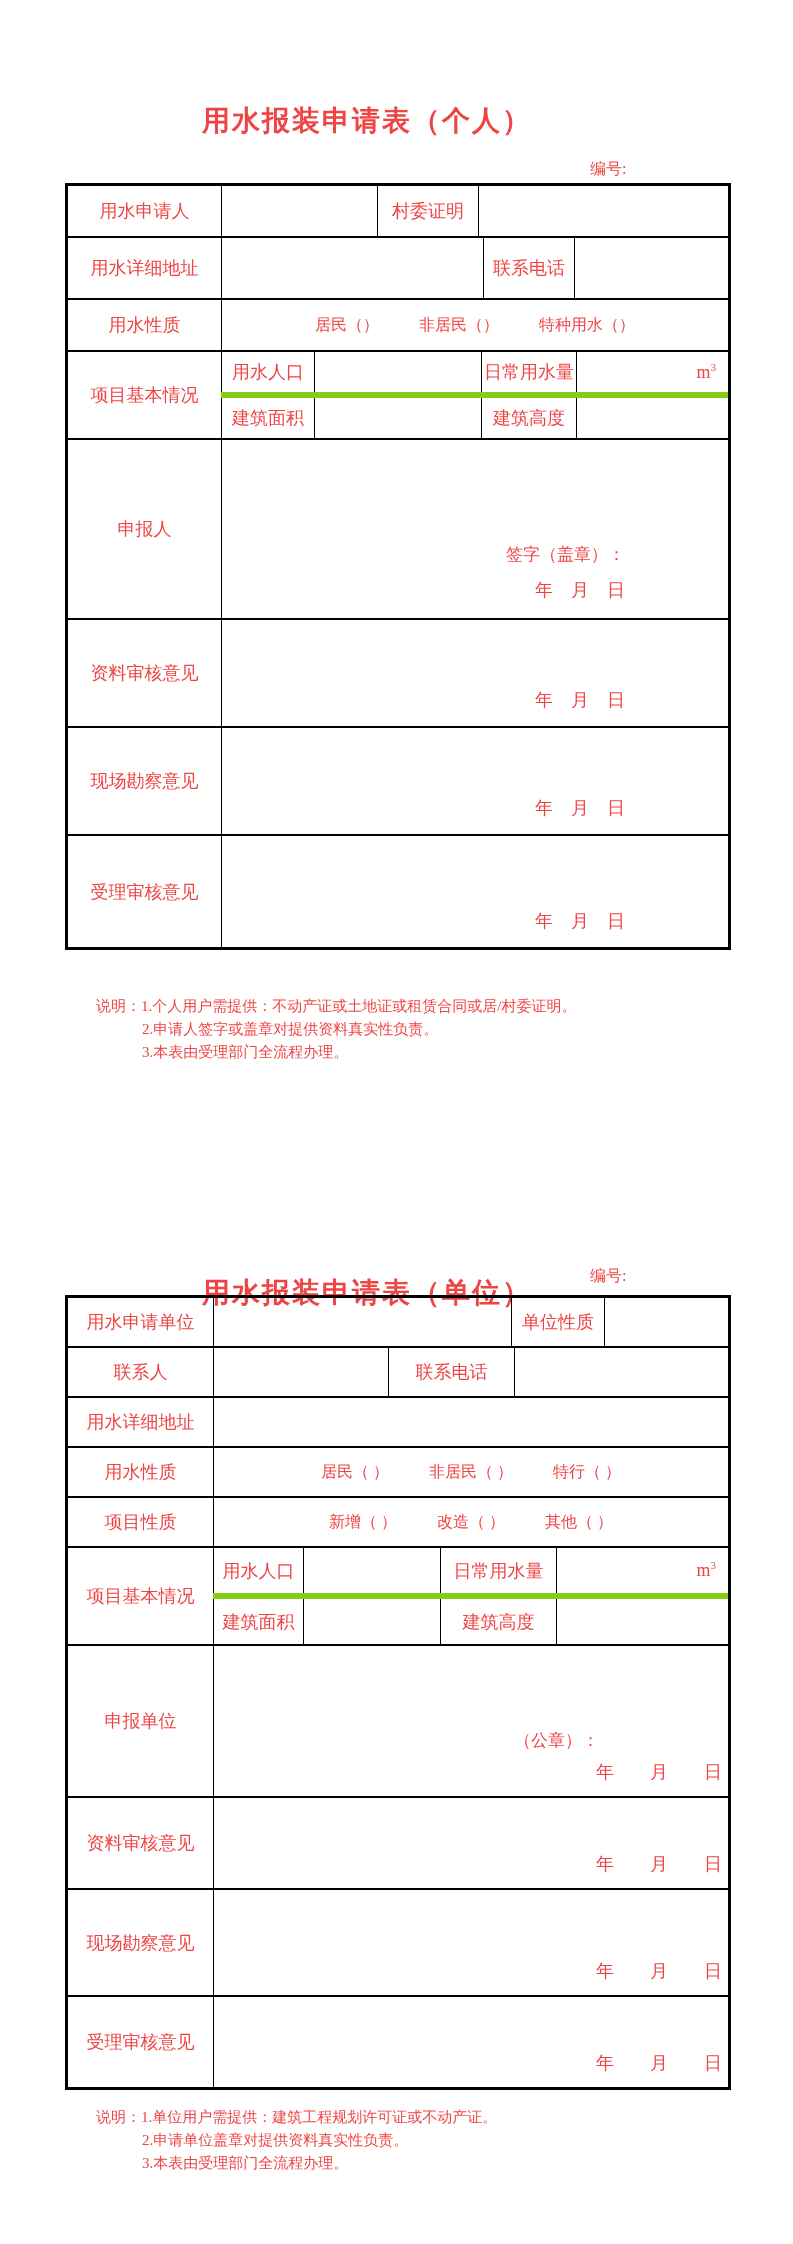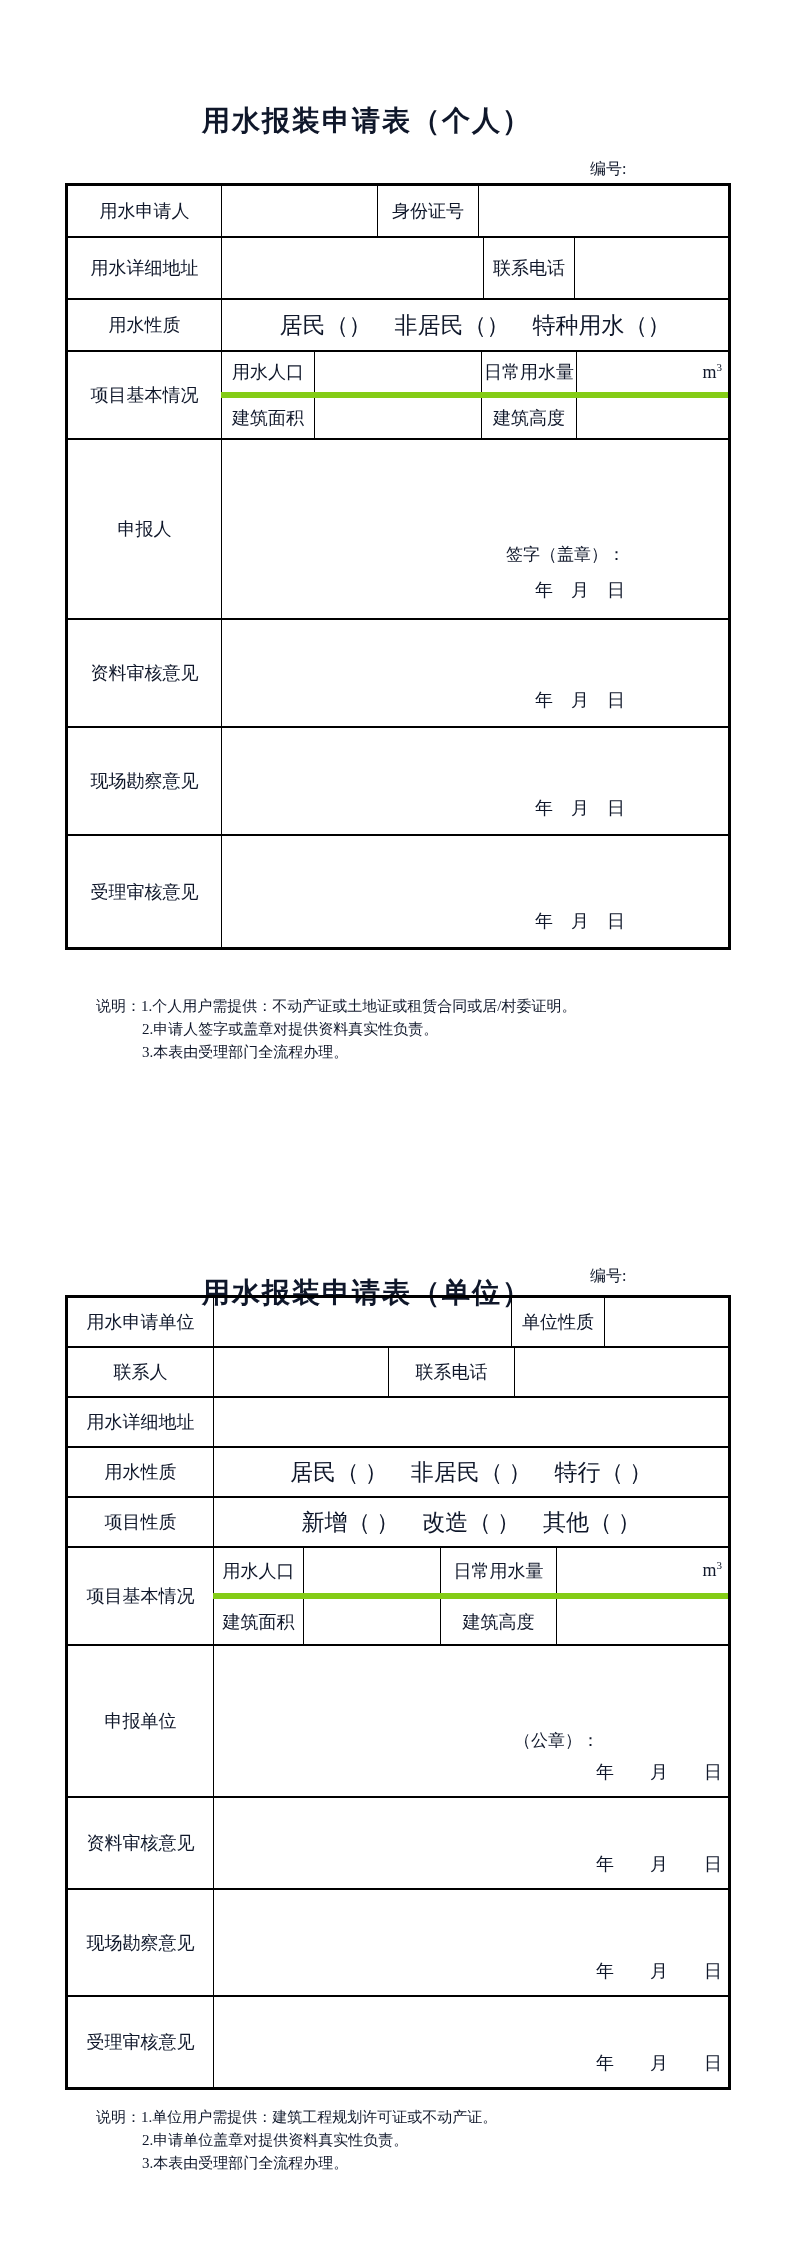--- a/index.html
+++ b/index.html
@@ -1,17 +1,17 @@
 <!DOCTYPE html>
 <html><head>
 <meta charset="utf-8">
 <style>
   html,body{margin:0;padding:0;background:#fff;}
   .page{position:relative;width:734px;height:2244px;background:#ffffff;
-        font-family:"Liberation Serif","DejaVu Serif",serif;color:#0f172a;overflow:hidden;}
+        font-family:"Liberation Serif","DejaVu Serif",serif;color:#ef4444;overflow:hidden;}
 
   .ftitle{position:absolute;left:0;width:100%;text-align:center;
           font-family:"Liberation Sans","DejaVu Sans",sans-serif;
           font-weight:700;font-size:28px;letter-spacing:2px;}
   .t1{top:102px;} .t2{top:1274px;}
 
   .serial{position:absolute;left:590px;font-size:16px;}
   .s1{top:159px;} .s2{top:1266px;}
 
   .tbl{position:absolute;left:65px;width:666px;border:3px solid #000;
@@ -35,22 +35,22 @@
   
   .w153{width:153px;} .w156{width:156px;} .w101{width:101px;} .w262{width:262px;} .w91{width:91px;}
   .w93{width:93px;} .w167{width:167px;} .w95{width:95px;}
   .w145{width:145px;} .w298{width:298px;} .w175{width:175px;} .w126{width:126px;}
   .w90{width:90px;} .w137{width:137px;} .w116{width:116px;}
 
   .sub{flex:1;display:flex;flex-direction:column;min-width:0;}
   .subrow{flex:1;display:flex;min-height:0;}
   .subrow + .subrow{border-top:6px solid #84cc16;}
 
-  .opts{gap:23px;font-size:23px;}
-  .m3cell{justify-content:flex-end;align-items:center;padding-right:6px;}
+  .opts{gap:40px;font-size:16px;}
+  .m3cell{justify-content:flex-end;align-items:center;padding-right:12px;}
   sup{font-size:11px;line-height:0;}
 
   .abs{position:absolute;font-size:17px;white-space:nowrap;}
   .sign1{left:284px;bottom:52px;}
   .date1a{left:313px;bottom:16px;font-size:18px;}
   .date1b{left:313px;bottom:14px;font-size:18px;}
   .seal2{left:300px;bottom:44px;}
   .date2{right:6px;bottom:12px;font-size:18px;}
 
   .notes{position:absolute;left:96px;font-size:15px;line-height:23px;white-space:nowrap;}
@@ -63,21 +63,21 @@
 <div class="page">
 
   <div class="ftitle t1">用水报装申请表（个人）</div>
   <div class="serial s1">编号:</div>
 
   <div class="tbl tb1">
 
     <div class="tr nbt f1r1">
       <div class="td nbl w153">用水申请人</div>
       <div class="td w156"></div>
-      <div class="td w101">身份证号</div>
+      <div class="td w101">村委证明</div>
       <div class="td fill"></div>
     </div>
 
     <div class="tr f1r2">
       <div class="td nbl w153">用水详细地址</div>
       <div class="td w262"></div>
       <div class="td w91">联系电话</div>
       <div class="td fill"></div>
     </div>
 

